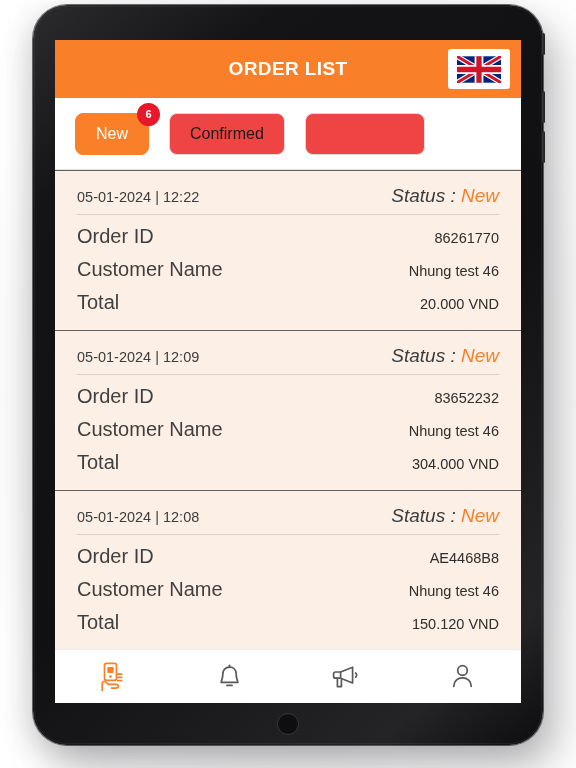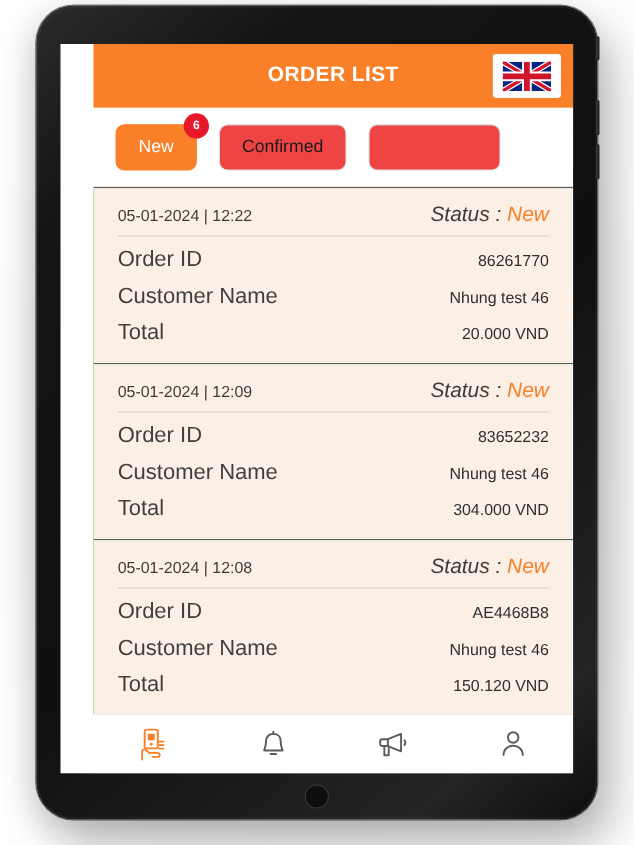--- a/index.html
+++ b/index.html
@@ -72,21 +72,20 @@
   #screen {
     position: absolute;
     left: 22px;
     top: 35px;
     width: 466px;
     height: 663px;
     background: #ffffff;
     overflow: hidden;
     display: flex;
     flex-direction: column;
-    padding-left: 30px;
   }
 
   
   #app-header {
     position: relative;
     height: 58px;
     background: #F98028;
     flex: 0 0 auto;
     display: flex;
     align-items: center;
@@ -161,21 +160,21 @@
     font-weight: bold;
     display: flex;
     align-items: center;
     justify-content: center;
   }
 
   
   #order-list {
     flex: 1 1 auto;
     overflow: hidden;
-    background: #22c55e;
+    background: #be185d;
   }
   .order-card {
     background: #FCEFE5;
     padding: 14px 22px 16px 22px;
     border-bottom: 1px solid #5f5f5f;
   }
   .order-card:first-child { border-top: 1px solid #5f5f5f; }
   .order-card-head {
     display: flex;
     justify-content: space-between;

